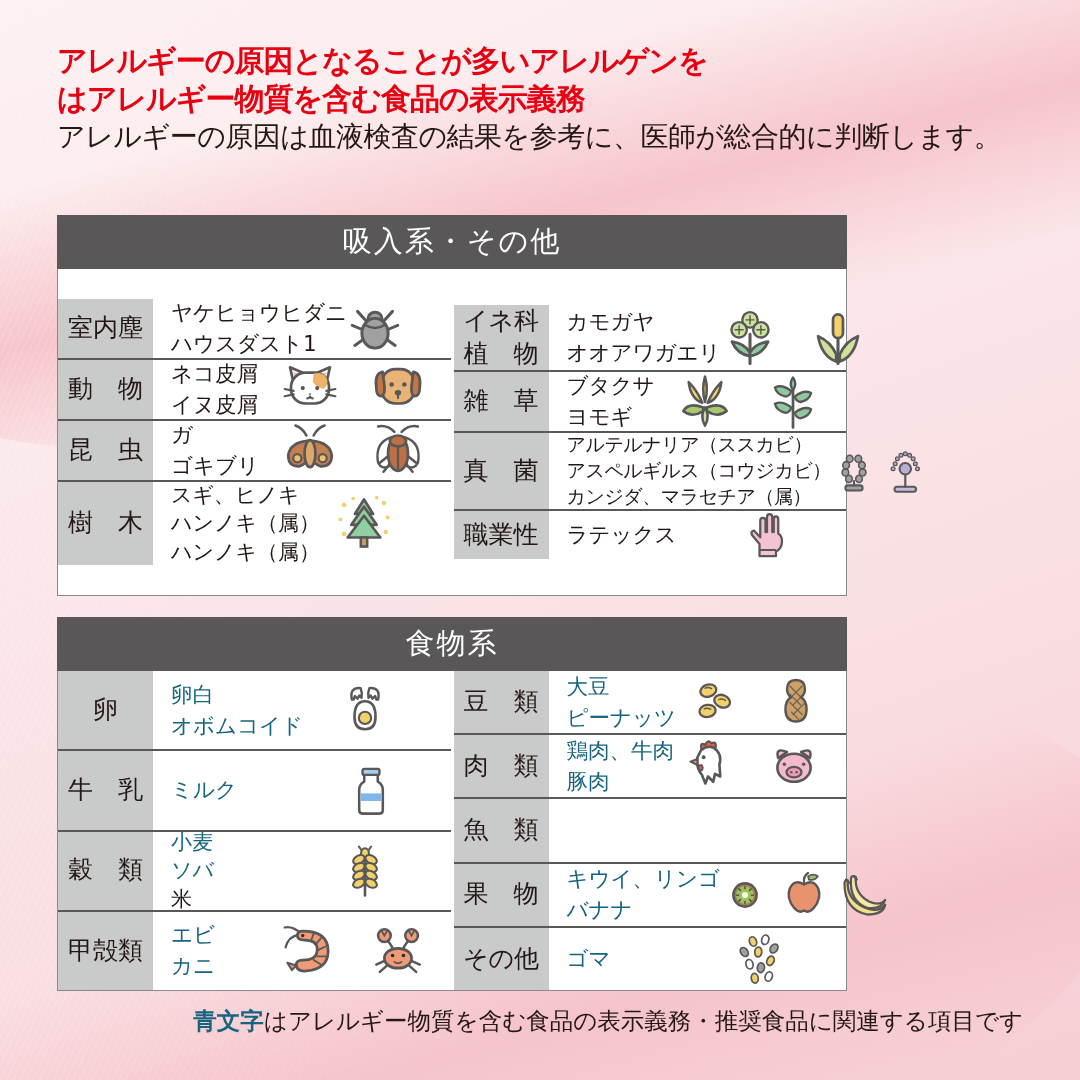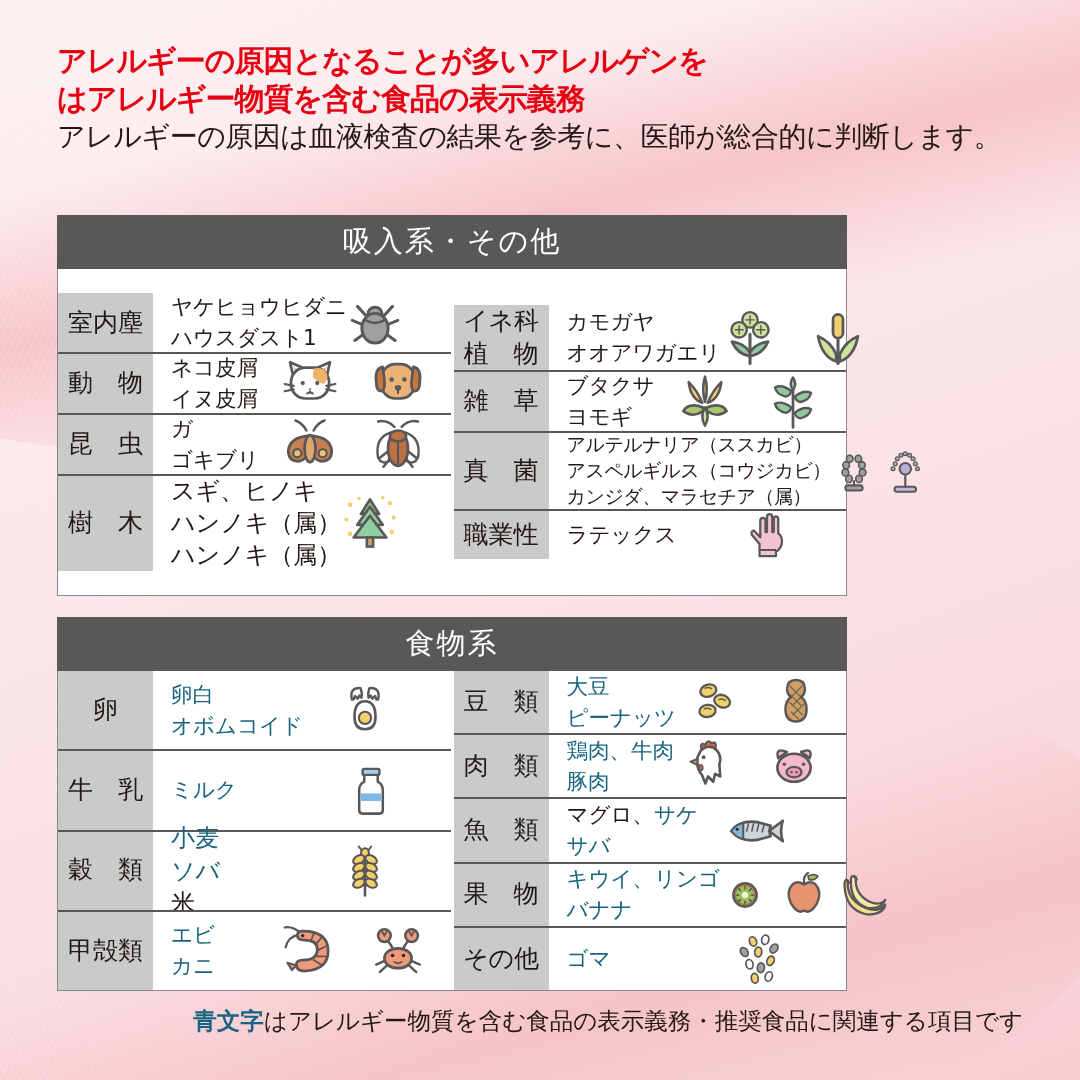--- a/index.html
+++ b/index.html
@@ -33,21 +33,21 @@
   #inhalant-table .table-body{height:326px;align-items:center;}
   #food-table .table-body{height:319px;}
   .col{flex:1;display:flex;flex-direction:column;min-width:0;}
   .col.right{border-left:3px solid #fff;}
   .row{flex:1;display:flex;min-height:0;}
   .row + .row{border-top:2px solid #595757;}
   .lbl{width:95px;flex-shrink:0;background:#c9caca;display:flex;flex-direction:column;
     align-items:center;justify-content:center;font-size:25px;font-weight:500;color:#231815;line-height:1.3;}
   .cell{flex:1;display:flex;align-items:center;background:#fff;padding-left:18px;min-width:0;}
   .txt{display:flex;flex-direction:column;gap:3px;font-size:21.5px;font-weight:500;line-height:1.3;white-space:nowrap;}
-  .lines3 .txt{font-size:24px;gap:2px;line-height:1.26;}
+  .lines3 .txt{font-size:21px;gap:2px;line-height:1.26;}
   .fungi .txt{font-size:19px;letter-spacing:-0.5px;}
   .blue{color:#16647f;}
   .icons{margin-left:auto;display:flex;align-items:center;gap:30px;padding-right:24px;flex-shrink:0;}
   .icons.single{padding-right:58px;}
   .fungi .icons{gap:6px;padding-right:6px;}
   .trio{gap:8px !important;padding-right:16px !important;}
   .icon{display:block;line-height:0;}
   
   .footnote{position:absolute;right:57px;top:1005px;z-index:3;font-size:23.5px;font-weight:500;color:#231815;white-space:nowrap;}
   .footnote .hl{color:#16647f;font-weight:700;}
@@ -501,35 +501,20 @@
                   <circle cx="43" cy="30" r="2" fill="#595757"></circle>
                 </svg></span>
           </div>
         </div>
       </div>
 
       <div class="row">
         <div class="lbl">
             <span>魚　類</span>
           </div>
-        <div class="cell">
-          <div class="txt">
-            <div><span>マグロ、</span><span class="blue">サケ</span></div>
-            <div class="blue">サバ</div>
-          </div>
-          <div class="icons single">
-            <span class="icon"><svg width="62" height="42" viewBox="0 0 72 48">
-                  <path d="M6 24 Q18 10 38 14 L52 18 Q49 24 52 30 L38 34 Q18 38 6 24 Z" fill="#cdd6d9" stroke="#595757" stroke-width="3" stroke-linejoin="round"></path>
-                  <path d="M50 24 L66 12 Q62 24 66 36 Z" fill="#cdd6d9" stroke="#595757" stroke-width="3" stroke-linejoin="round"></path>
-                  <path d="M6 24 Q12 16 20 14.5 L20 33.5 Q12 32 6 24 Z" fill="#7fb7d8" stroke="#595757" stroke-width="2.4" stroke-linejoin="round"></path>
-                  <circle cx="13" cy="22" r="1.8" fill="#2b2b2b"></circle>
-                  <path d="M26 16 L24 24 M32 15.5 L30 24 M38 16 L36 24 M44 18 L42 25" stroke="#595757" stroke-width="1.8" stroke-linecap="round"></path>
-                </svg></span>
-          </div>
-        </div>
       </div>
 
       <div class="row">
         <div class="lbl">
             <span>果　物</span>
           </div>
         <div class="cell">
           <div class="txt">
             <div class="blue">キウイ、リンゴ</div>
             <div class="blue">バナナ</div>

